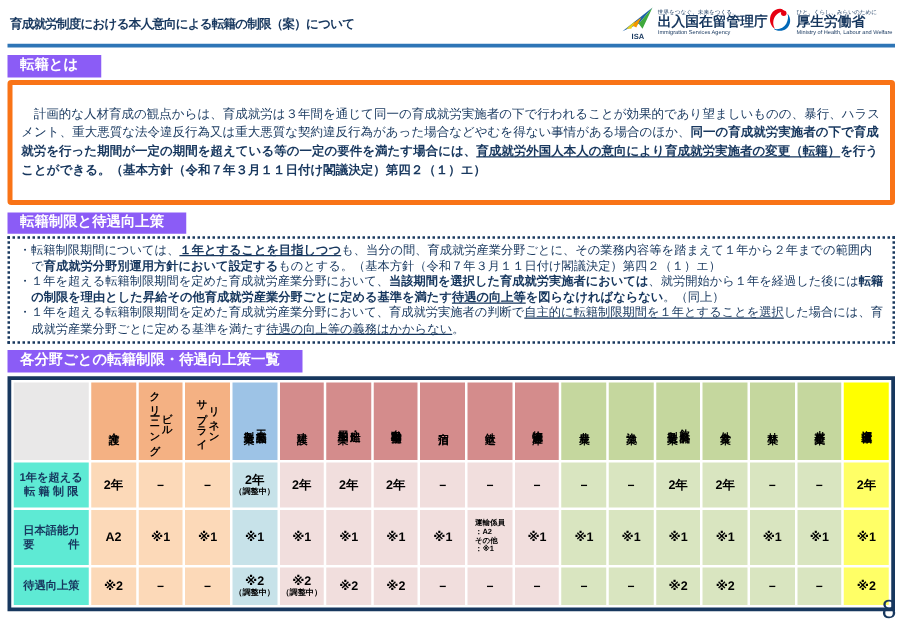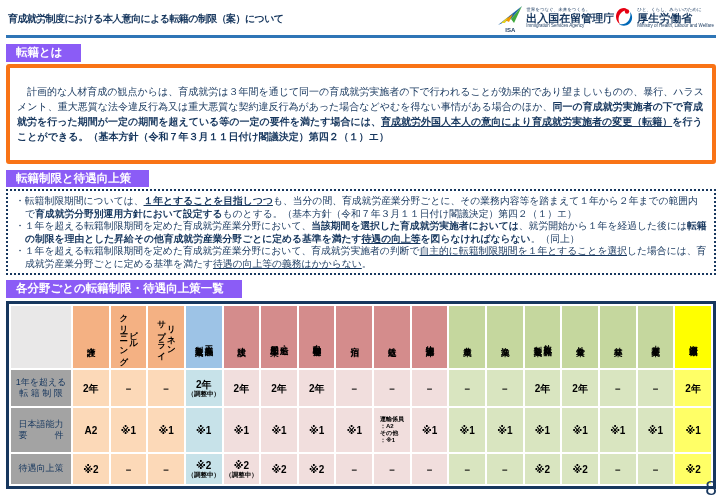--- a/index.html
+++ b/index.html
@@ -59,21 +59,21 @@
   }
   table.matrix th, table.matrix td { padding: 0; text-align: center; vertical-align: middle; }
   th.corner { background: #e9e8e8; width: 60px; }
   th.colhdr { height: 62px; }
   th.colhdr .v {
     writing-mode: vertical-rl; text-orientation: upright;
     font-size: 8.5px; font-weight: bold; color: #000;
     line-height: 1.15; letter-spacing: 1px; margin: 0 auto; display: inline-block;
   }
   th.rowhdr {
-    background: #a3a3a3; font-size: 9px; font-weight: normal; color: #17375e; line-height: 1.25;
+    background: #5eead4; font-size: 9px; font-weight: bold; color: #17375e; line-height: 1.25;
   }
   td.cell { font-size: 10px; font-weight: bold; color: #000; line-height: 1.1; }
   td.cell .sub { display: block; font-size: 6.5px; line-height: 1.1; }
   td.cell .tiny { font-size: 6px; line-height: 1.15; text-align: left; display: inline-block; font-weight: bold; }
   tr.r0 th, tr.r0 td { height: 36px; }
   tr.r1 th, tr.r1 td { height: 44px; }
   tr.r2 th, tr.r2 td { height: 30px; }
   .g-orange  { background: #f4b183; }
   .g-blue    { background: #9dc3e6; }
   .g-pink    { background: #d48c8c; }

